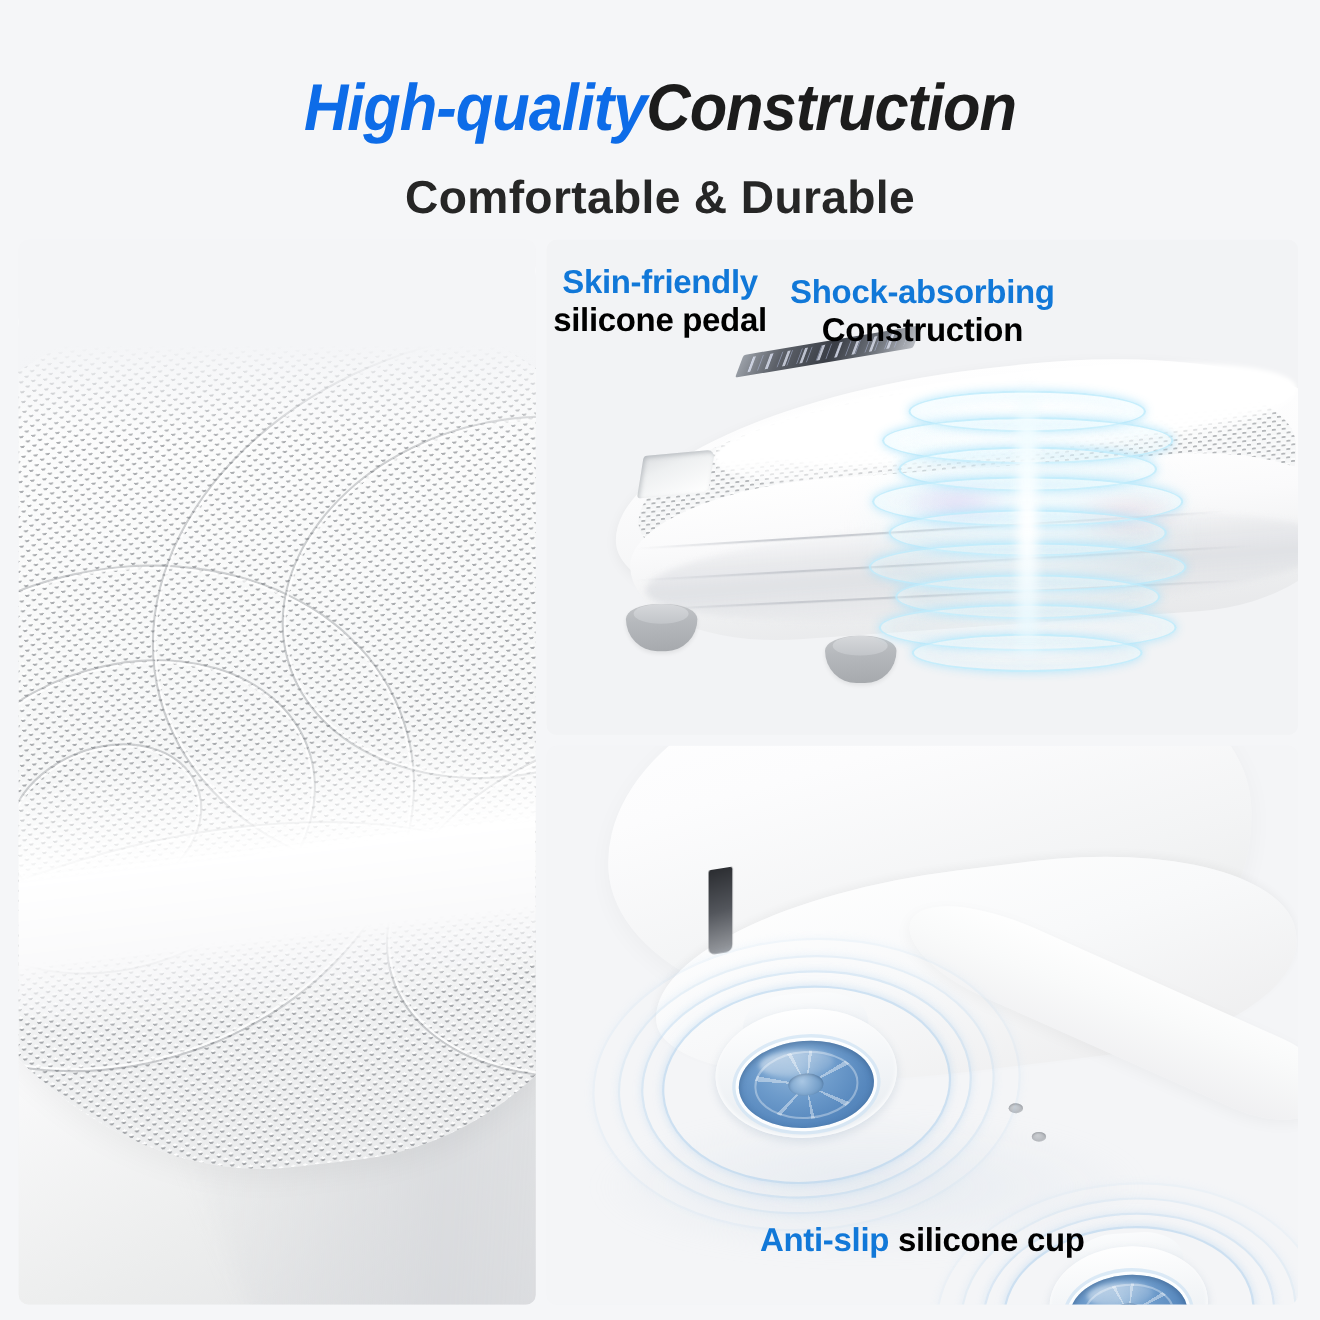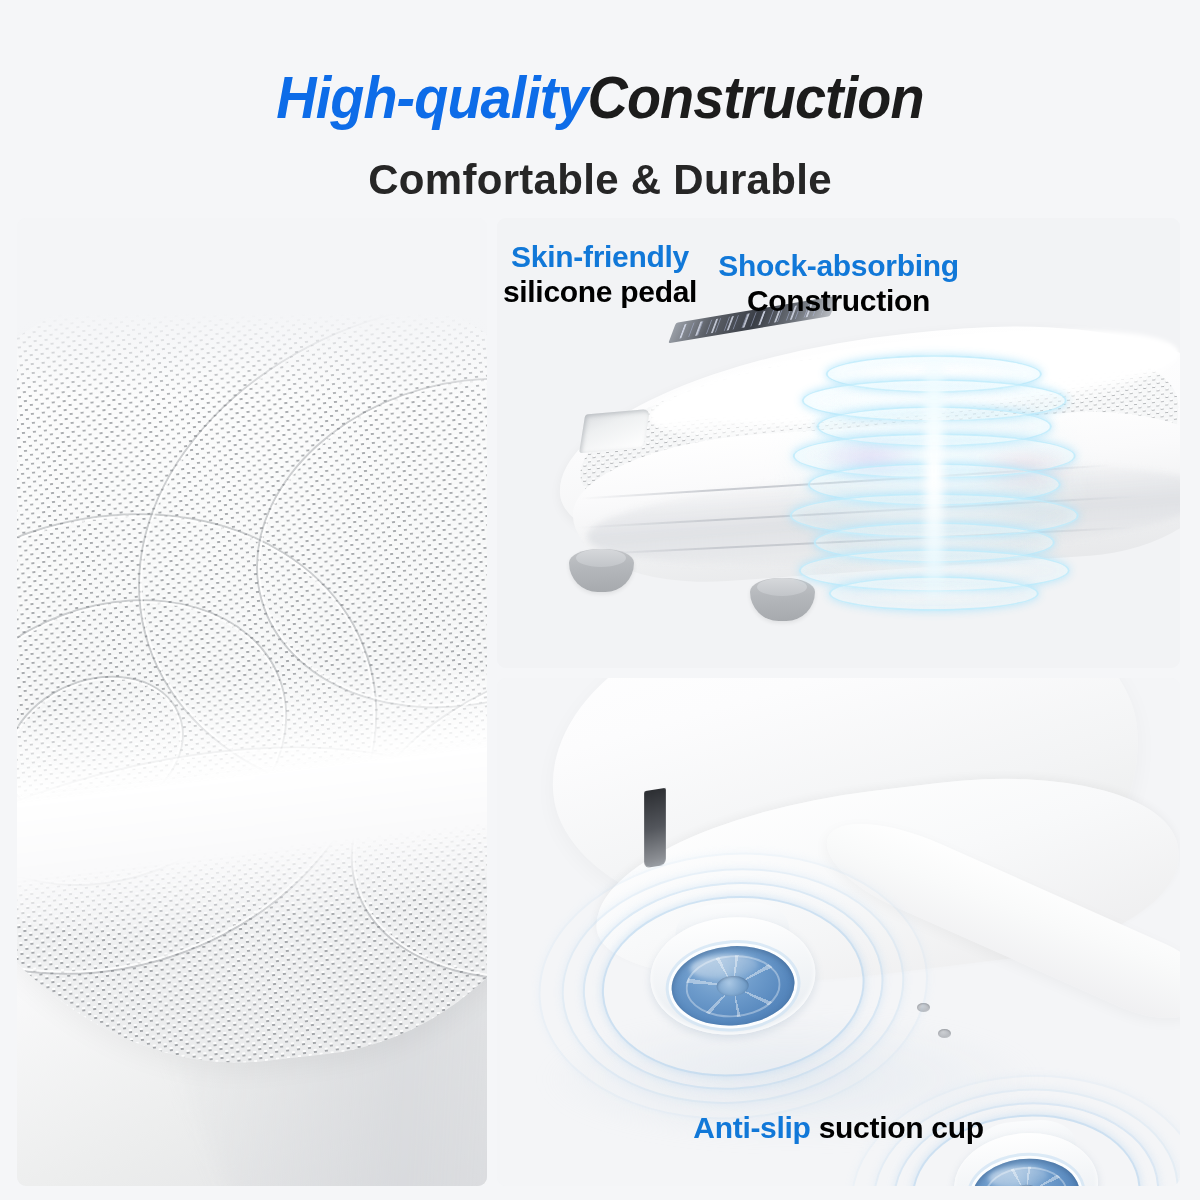--- a/index.html
+++ b/index.html
@@ -615,14 +615,14 @@
       <div class="cup-disc">
         <div class="cup-spokes"></div>
         <div class="cup-hub"></div>
         <div class="cup-gloss"></div>
       </div>
     </div>
   </div>
 </div>
 
 <div class="caption" id="caption-suction" style="width:683px; left:497px;">
-  <span class="caption-line"><span class="blue">Anti-slip</span><span class="dark"> suction cup</span></span>
+  <span class="caption-line"><span class="blue">Anti-slip</span><span class="dark"> silicone cup</span></span>
 </div>
 
 </body></html>

